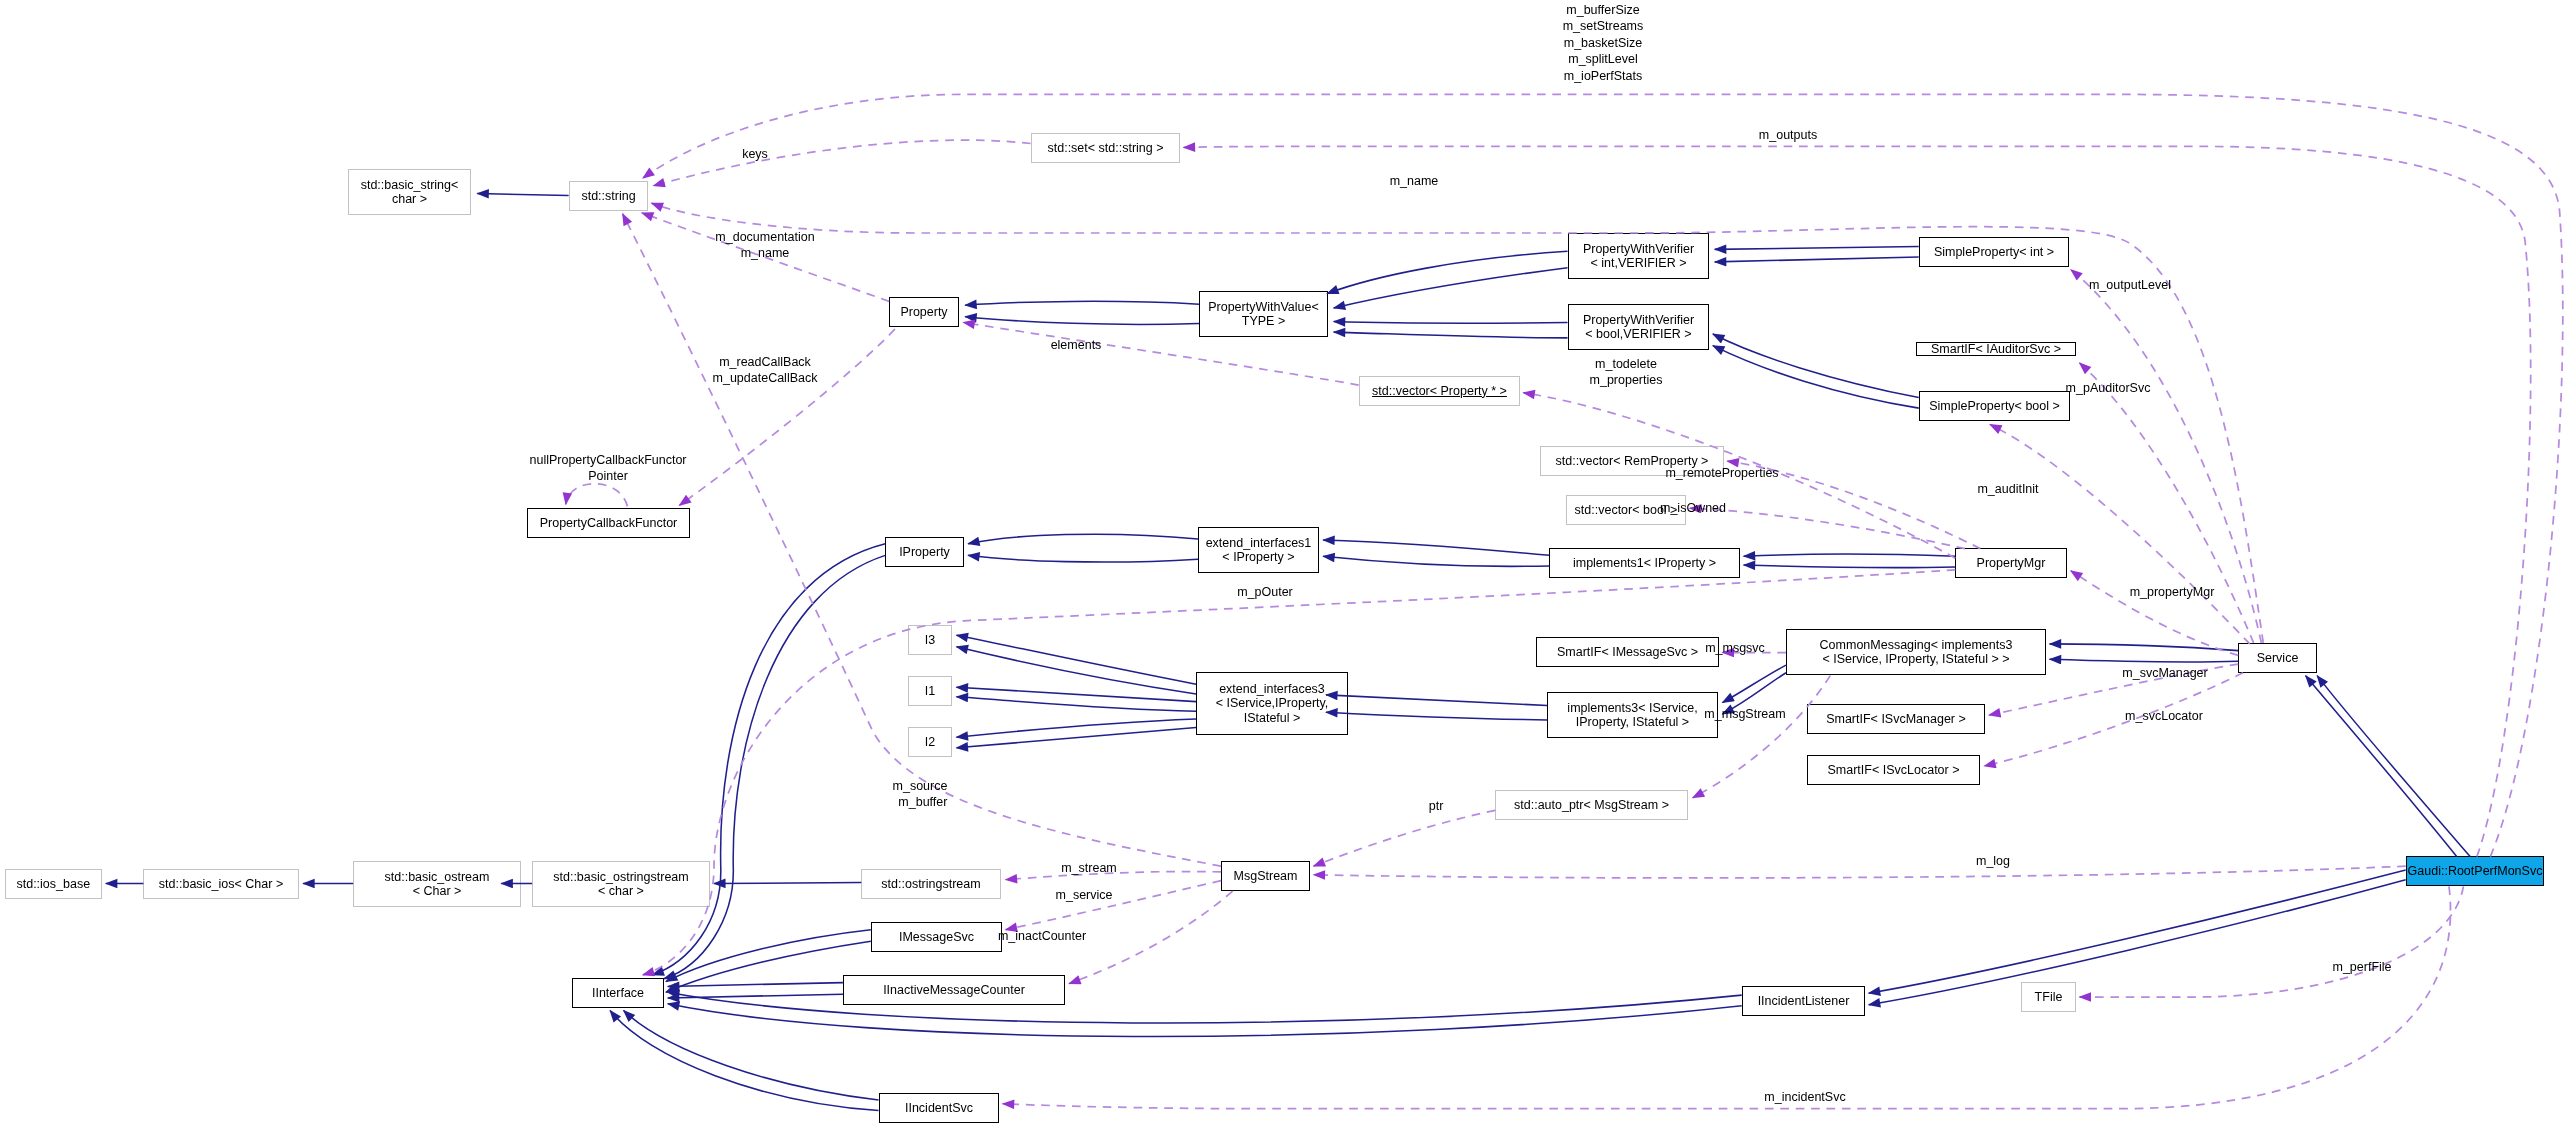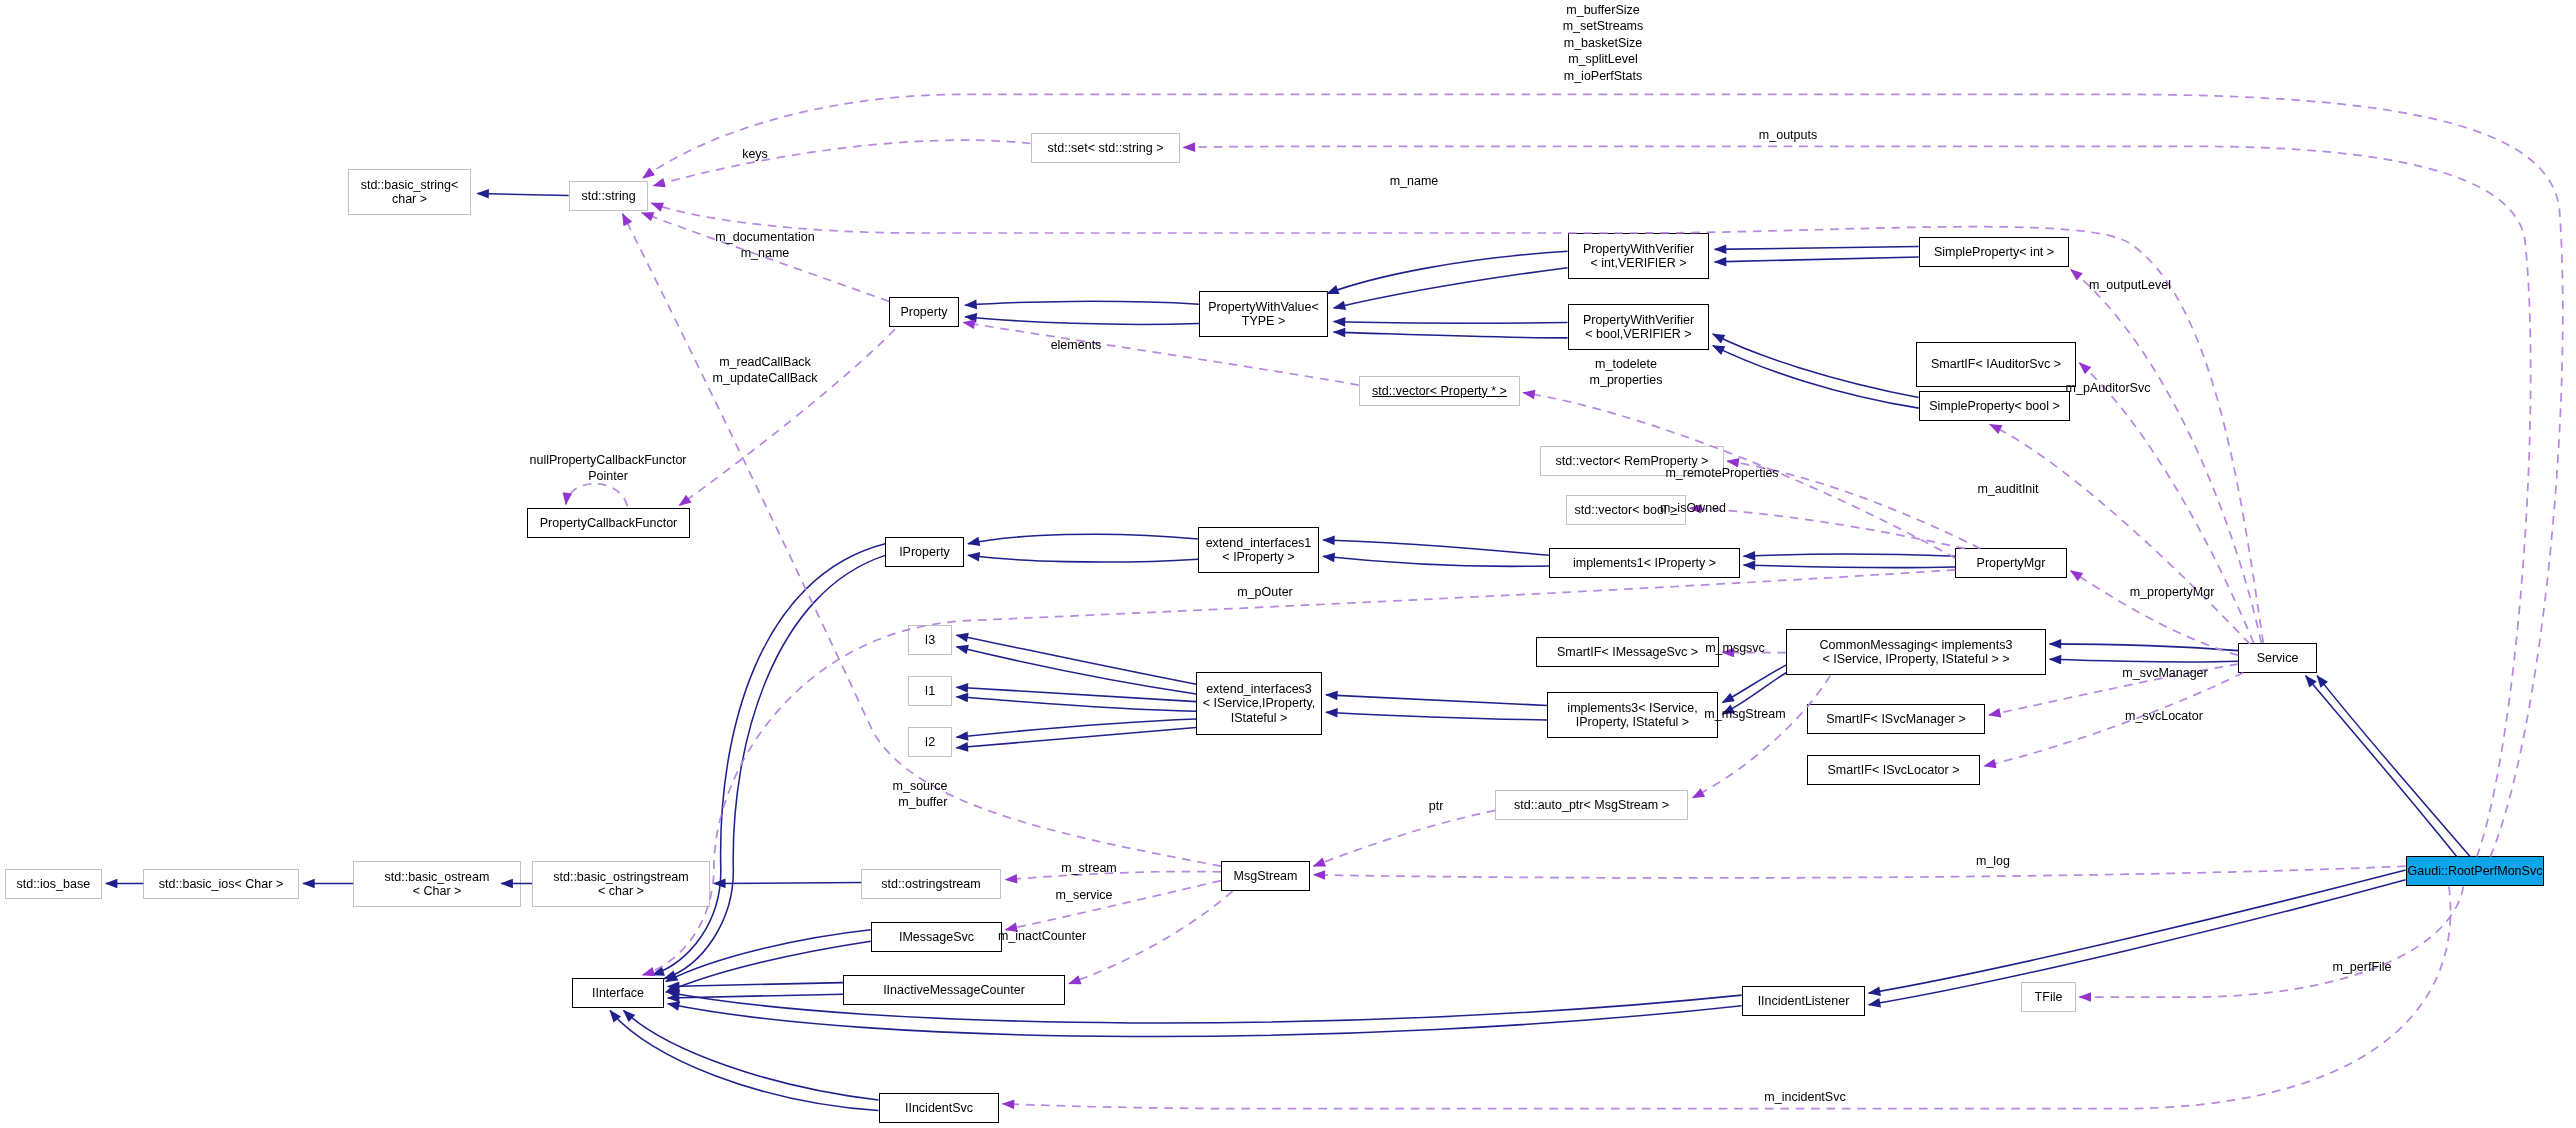--- a/index.html
+++ b/index.html
@@ -127,34 +127,34 @@
     <div class="node external" style="left: 569px; top: 181px; width: 79px; height: 30px;">std::string</div>
     <div class="node external" style="left: 1031px; top: 133px; width: 149px; height: 30px;">std::set&lt; std::string &gt;</div>
     <div class="node class" style="left: 1568px; top: 233px; width: 141px; height: 46px;">PropertyWithVerifier
 &lt; int,VERIFIER &gt;</div>
     <div class="node class" style="left: 1919px; top: 237px; width: 150px; height: 30px;">SimpleProperty&lt; int &gt;</div>
     <div class="node class" style="left: 889px; top: 297px; width: 70px; height: 30px;">Property</div>
     <div class="node class" style="left: 1199px; top: 291px; width: 129px; height: 46px;">PropertyWithValue&lt;
 TYPE &gt;</div>
     <div class="node class" style="left: 1568px; top: 304px; width: 141px; height: 46px;">PropertyWithVerifier
 &lt; bool,VERIFIER &gt;</div>
-    <div class="node class" style="left: 1916px; top: 342px; width: 160px; height: 45px;">SmartIF&lt; IAuditorSvc &gt;</div>
+    <div class="node class" style="left: 1916px; top: 342px; width: 160px; height: 14px;">SmartIF&lt; IAuditorSvc &gt;</div>
     <div class="node class" style="left: 1919px; top: 391px; width: 151px; height: 30px;">SimpleProperty&lt; bool &gt;</div>
     <div class="node external" style="left: 1359px; top: 376px; width: 161px; height: 30px; text-decoration: underline;">std::vector&lt; Property * &gt;</div>
     <div class="node external" style="left: 1540px; top: 446px; width: 184px; height: 30px;">std::vector&lt; RemProperty &gt;</div>
     <div class="node external" style="left: 1566px; top: 495px; width: 120px; height: 30px;">std::vector&lt; bool &gt;</div>
     <div class="node class" style="left: 885px; top: 537px; width: 79px; height: 30px;">IProperty</div>
     <div class="node class" style="left: 1198px; top: 527px; width: 121px; height: 46px;">extend_interfaces1
 &lt; IProperty &gt;</div>
     <div class="node class" style="left: 1549px; top: 548px; width: 191px; height: 30px;">implements1&lt; IProperty &gt;</div>
     <div class="node class" style="left: 1955px; top: 548px; width: 112px; height: 30px;">PropertyMgr</div>
     <div class="node external" style="left: 908px; top: 625px; width: 44px; height: 30px;">I3</div>
     <div class="node external" style="left: 908px; top: 676px; width: 44px; height: 30px;">I1</div>
     <div class="node external" style="left: 908px; top: 727px; width: 44px; height: 30px;">I2</div>
-    <div class="node class" style="left: 1196px; top: 672px; width: 126px; height: 63px;">extend_interfaces3
+    <div class="node class" style="left: 1196px; top: 672px; width: 152px; height: 63px;">extend_interfaces3
 &lt; IService,IProperty,
 IStateful &gt;</div>
     <div class="node class" style="left: 1536px; top: 637px; width: 183px; height: 30px;">SmartIF&lt; IMessageSvc &gt;</div>
     <div class="node class" style="left: 1786px; top: 629px; width: 260px; height: 46px;">CommonMessaging&lt; implements3
 &lt; IService, IProperty, IStateful &gt; &gt;</div>
     <div class="node class" style="left: 1547px; top: 692px; width: 171px; height: 46px;">implements3&lt; IService,
 IProperty, IStateful &gt;</div>
     <div class="node class" style="left: 1807px; top: 704px; width: 178px; height: 30px;">SmartIF&lt; ISvcManager &gt;</div>
     <div class="node class" style="left: 1807px; top: 755px; width: 173px; height: 30px;">SmartIF&lt; ISvcLocator &gt;</div>
     <div class="node class" style="left: 2238px; top: 643px; width: 79px; height: 30px;">Service</div>

